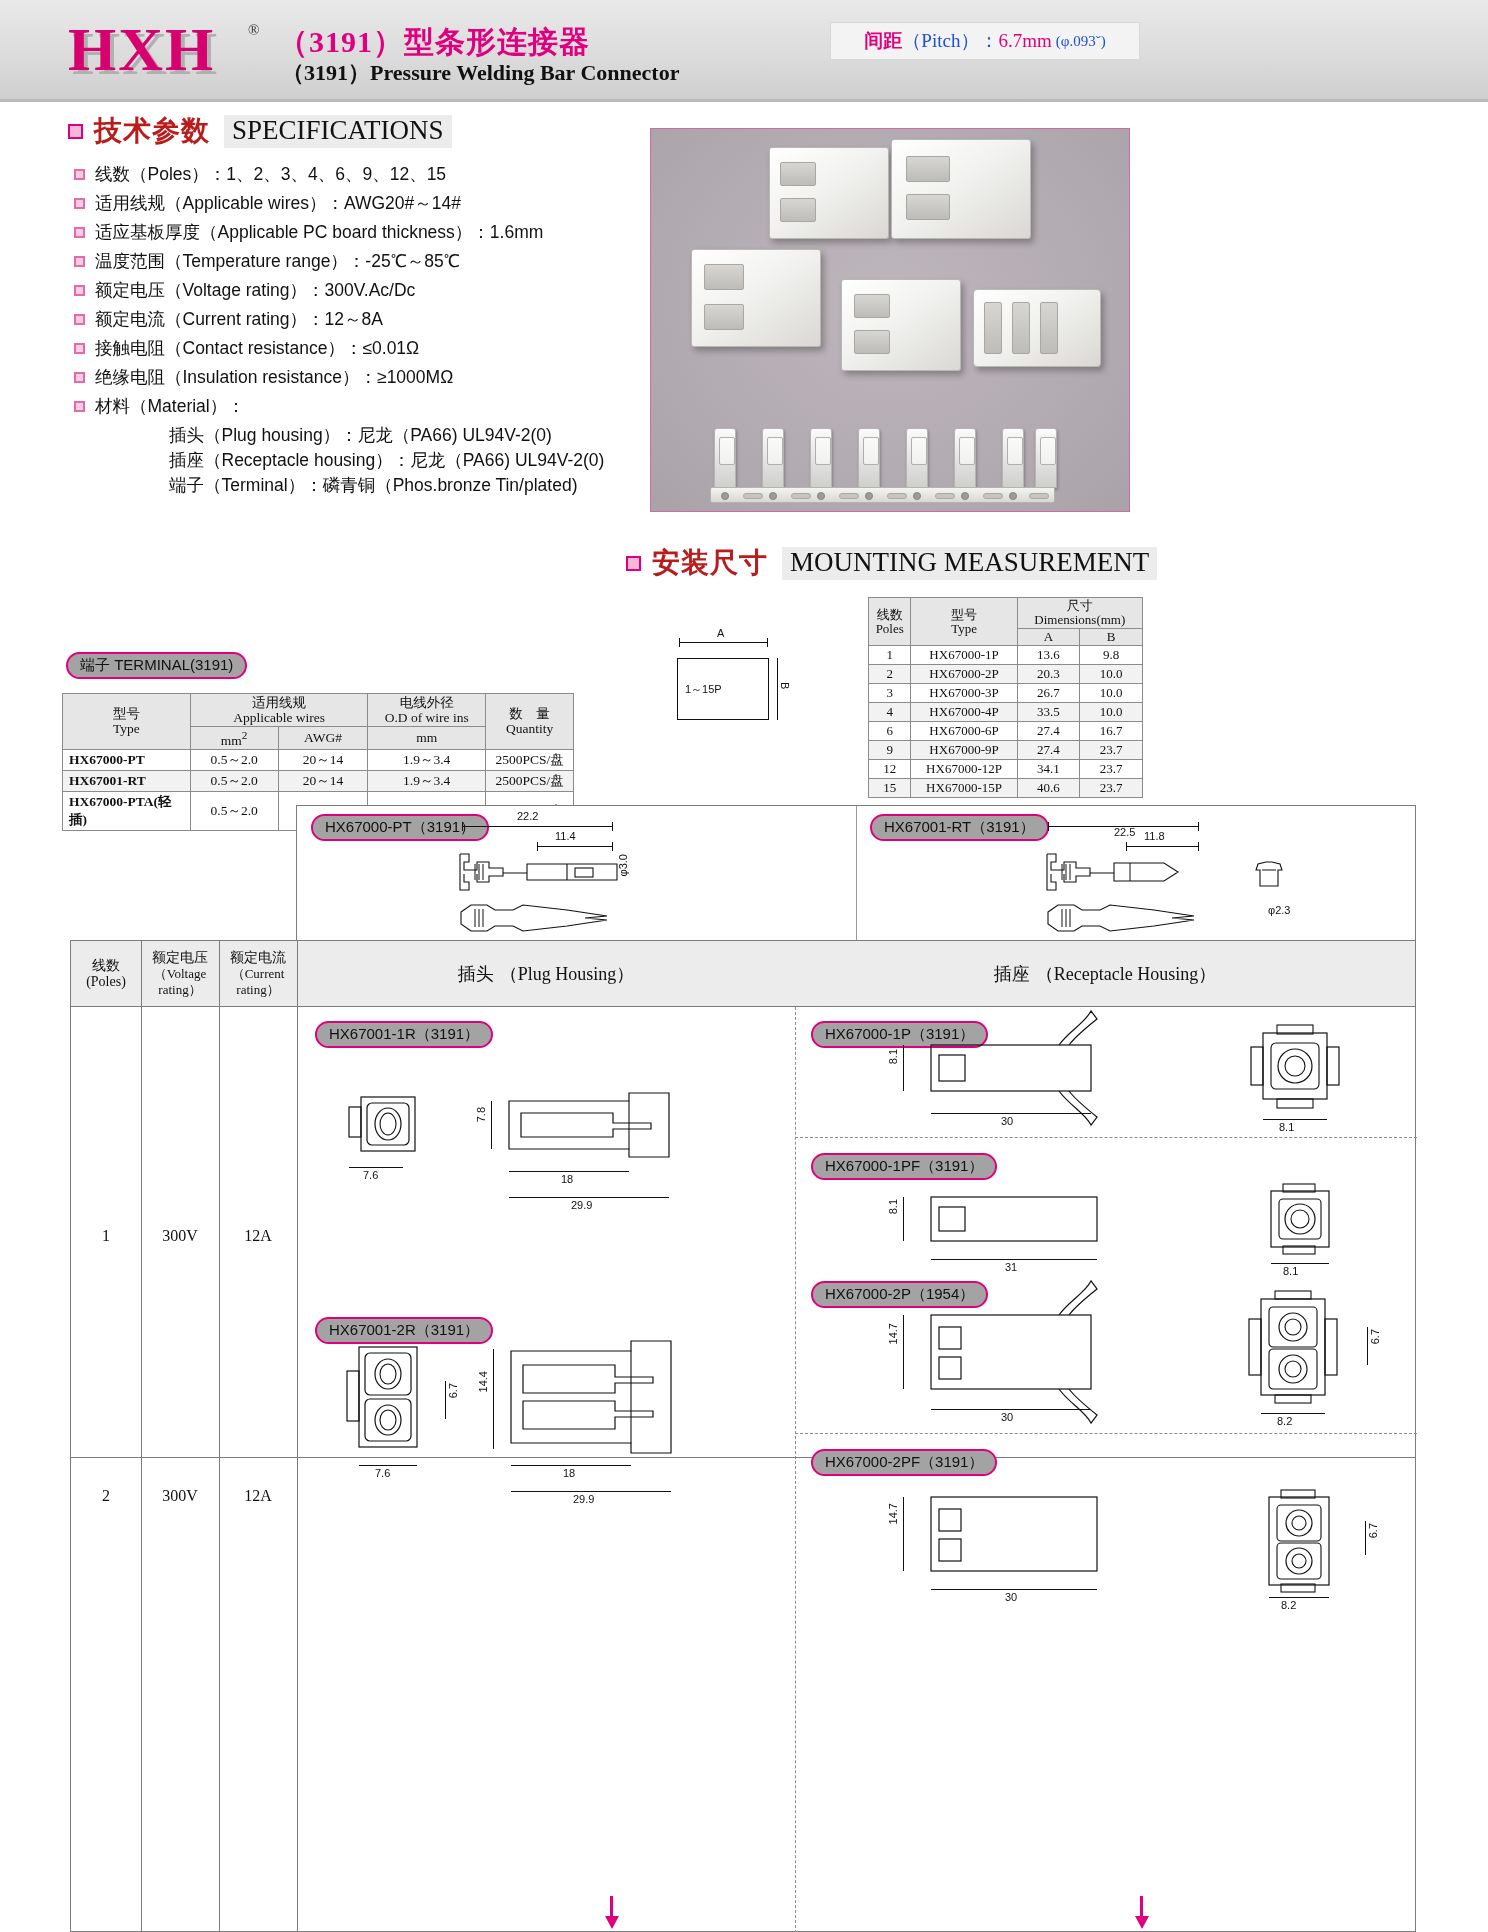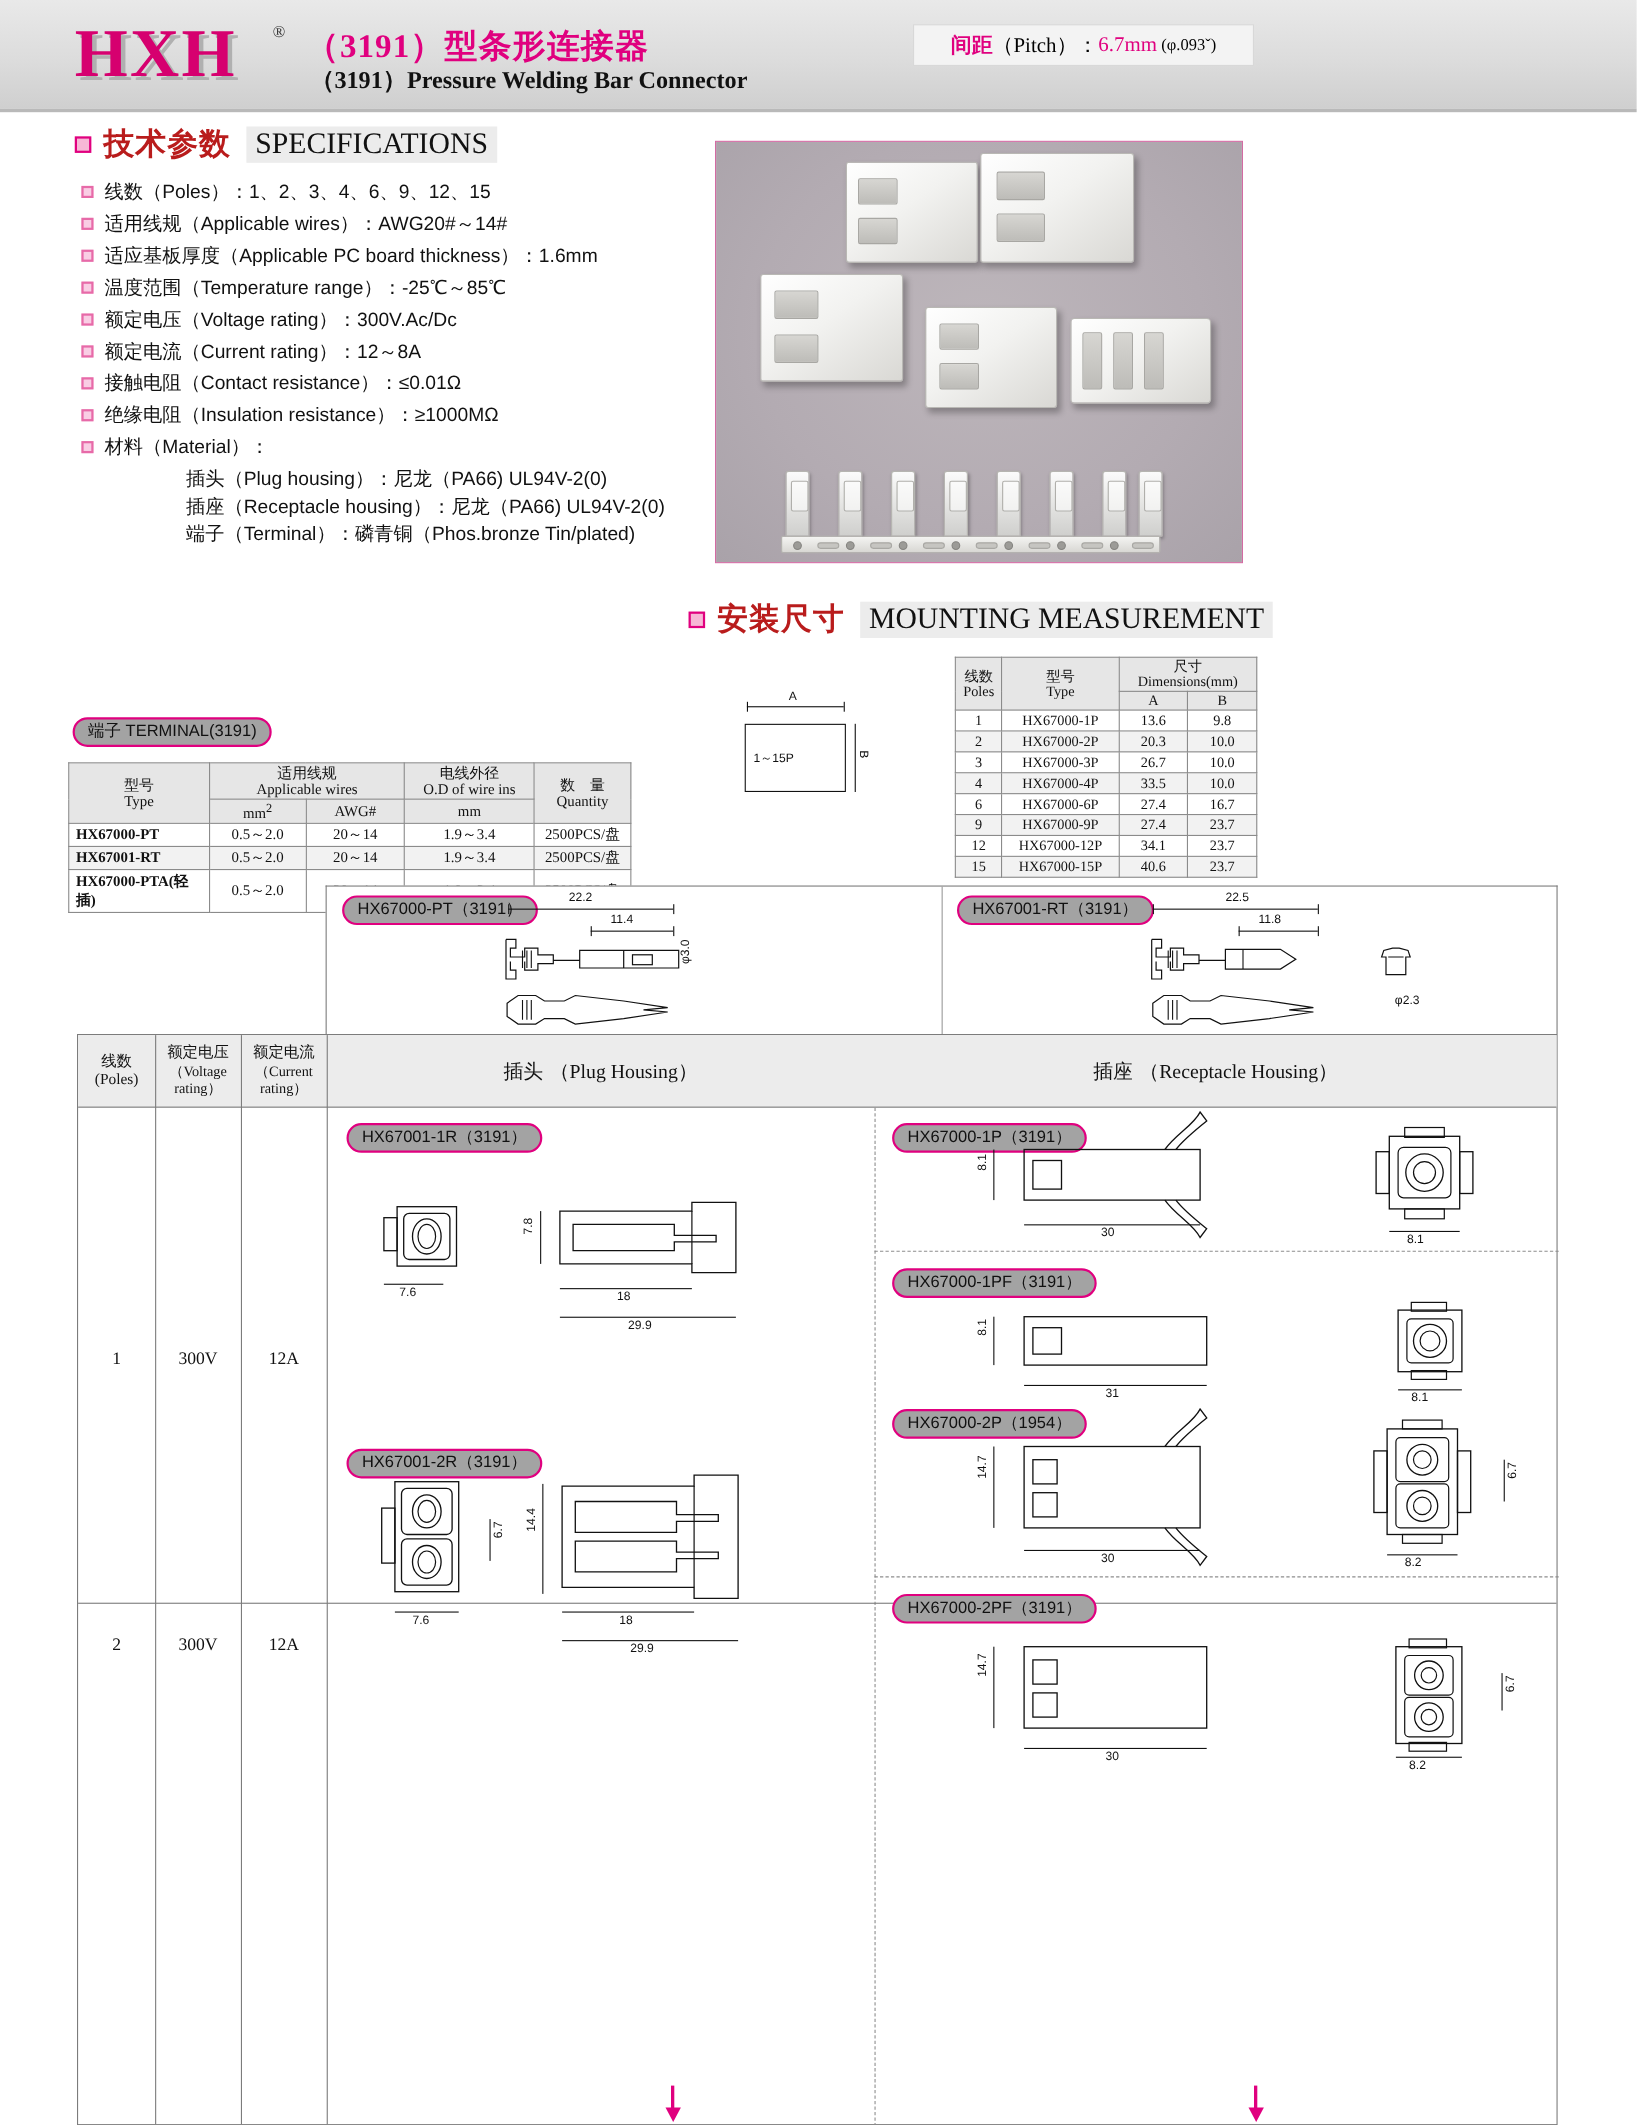--- a/index.html
+++ b/index.html
@@ -41,21 +41,21 @@
     font-family:"Liberation Serif", serif; white-space:nowrap;
   }
   .pitch-box {
     position:absolute; left:830px; top:22px; width:310px; height:38px;
     background:#f3f3f3; border:1px solid #d8d8d8;
     display:flex; align-items:center; justify-content:center;
     font-family:"Liberation Serif", serif; font-size:19px; white-space:nowrap;
   }
   .pitch-box .pk { color:#e0007f; font-weight:bold; }
   .pitch-box .pv { color:#e0007f; }
-  .pitch-box .pl { color:#000000; }
+  .pitch-box .pl { color:#1d4ed8; }
 
   
   .spec-wrap { position:absolute; left:0; top:112px; width:640px; }
   .sec-head { display:flex; align-items:center; margin-left:68px; }
   .sq {
     width:15px; height:15px; flex:0 0 15px;
     background:#f7b7d6; border:2px solid #e0007f; margin-right:11px;
   }
   .sec-head .cn {
     font-size:28px; font-weight:bold; color:#b91c1c;
@@ -494,21 +494,21 @@
       <line x1="18" y1="7" x2="18" y2="25" stroke="#111" stroke-width="1"></line>
       <line x1="22" y1="7" x2="22" y2="25" stroke="#111" stroke-width="1"></line>
       <line x1="26" y1="7" x2="26" y2="25" stroke="#111" stroke-width="1"></line>
     </svg>
   </div>
 
   <div class="draw-half" style="left:50%;width:50%;">
     <div style="position:absolute;left:14px;top:8px;">
       <span class="pill">HX67001-RT（3191）</span>
     </div>
-    <div class="dim" style="left:258px;top:4px;">22.5</div>
+    <div class="dim" style="left:258px;top:20px;">22.5</div>
     <div class="hline" style="left:192px;top:20px;width:150px;"></div>
     <div class="vline" style="left:192px;top:16px;height:9px;"></div>
     <div class="vline" style="left:342px;top:16px;height:9px;"></div>
     <div class="dim" style="left:288px;top:24px;">11.8</div>
     <div class="hline" style="left:270px;top:40px;width:72px;"></div>
     <div class="vline" style="left:270px;top:36px;height:9px;"></div>
     <div class="vline" style="left:342px;top:36px;height:9px;"></div>
     <svg class="dwg" style="left:188px;top:44px;" width="168" height="44" viewBox="0 0 168 44">
       <path d="M3,4 L12,4 L12,12 L7,12 L7,20 L20,20 L20,12 L32,12 L32,18 L46,18 L46,23 L70,23 L70,13 L120,13 L134,22 L120,31 L70,31 L70,23 M3,4 L3,40 L12,40 L12,32 L7,32 L7,24 M20,24 L20,32 L32,32 L32,26 L46,26 L46,23" fill="none" stroke="#111" stroke-width="1.1"></path>
       <line x1="18" y1="14" x2="18" y2="30" stroke="#111" stroke-width="1"></line>

